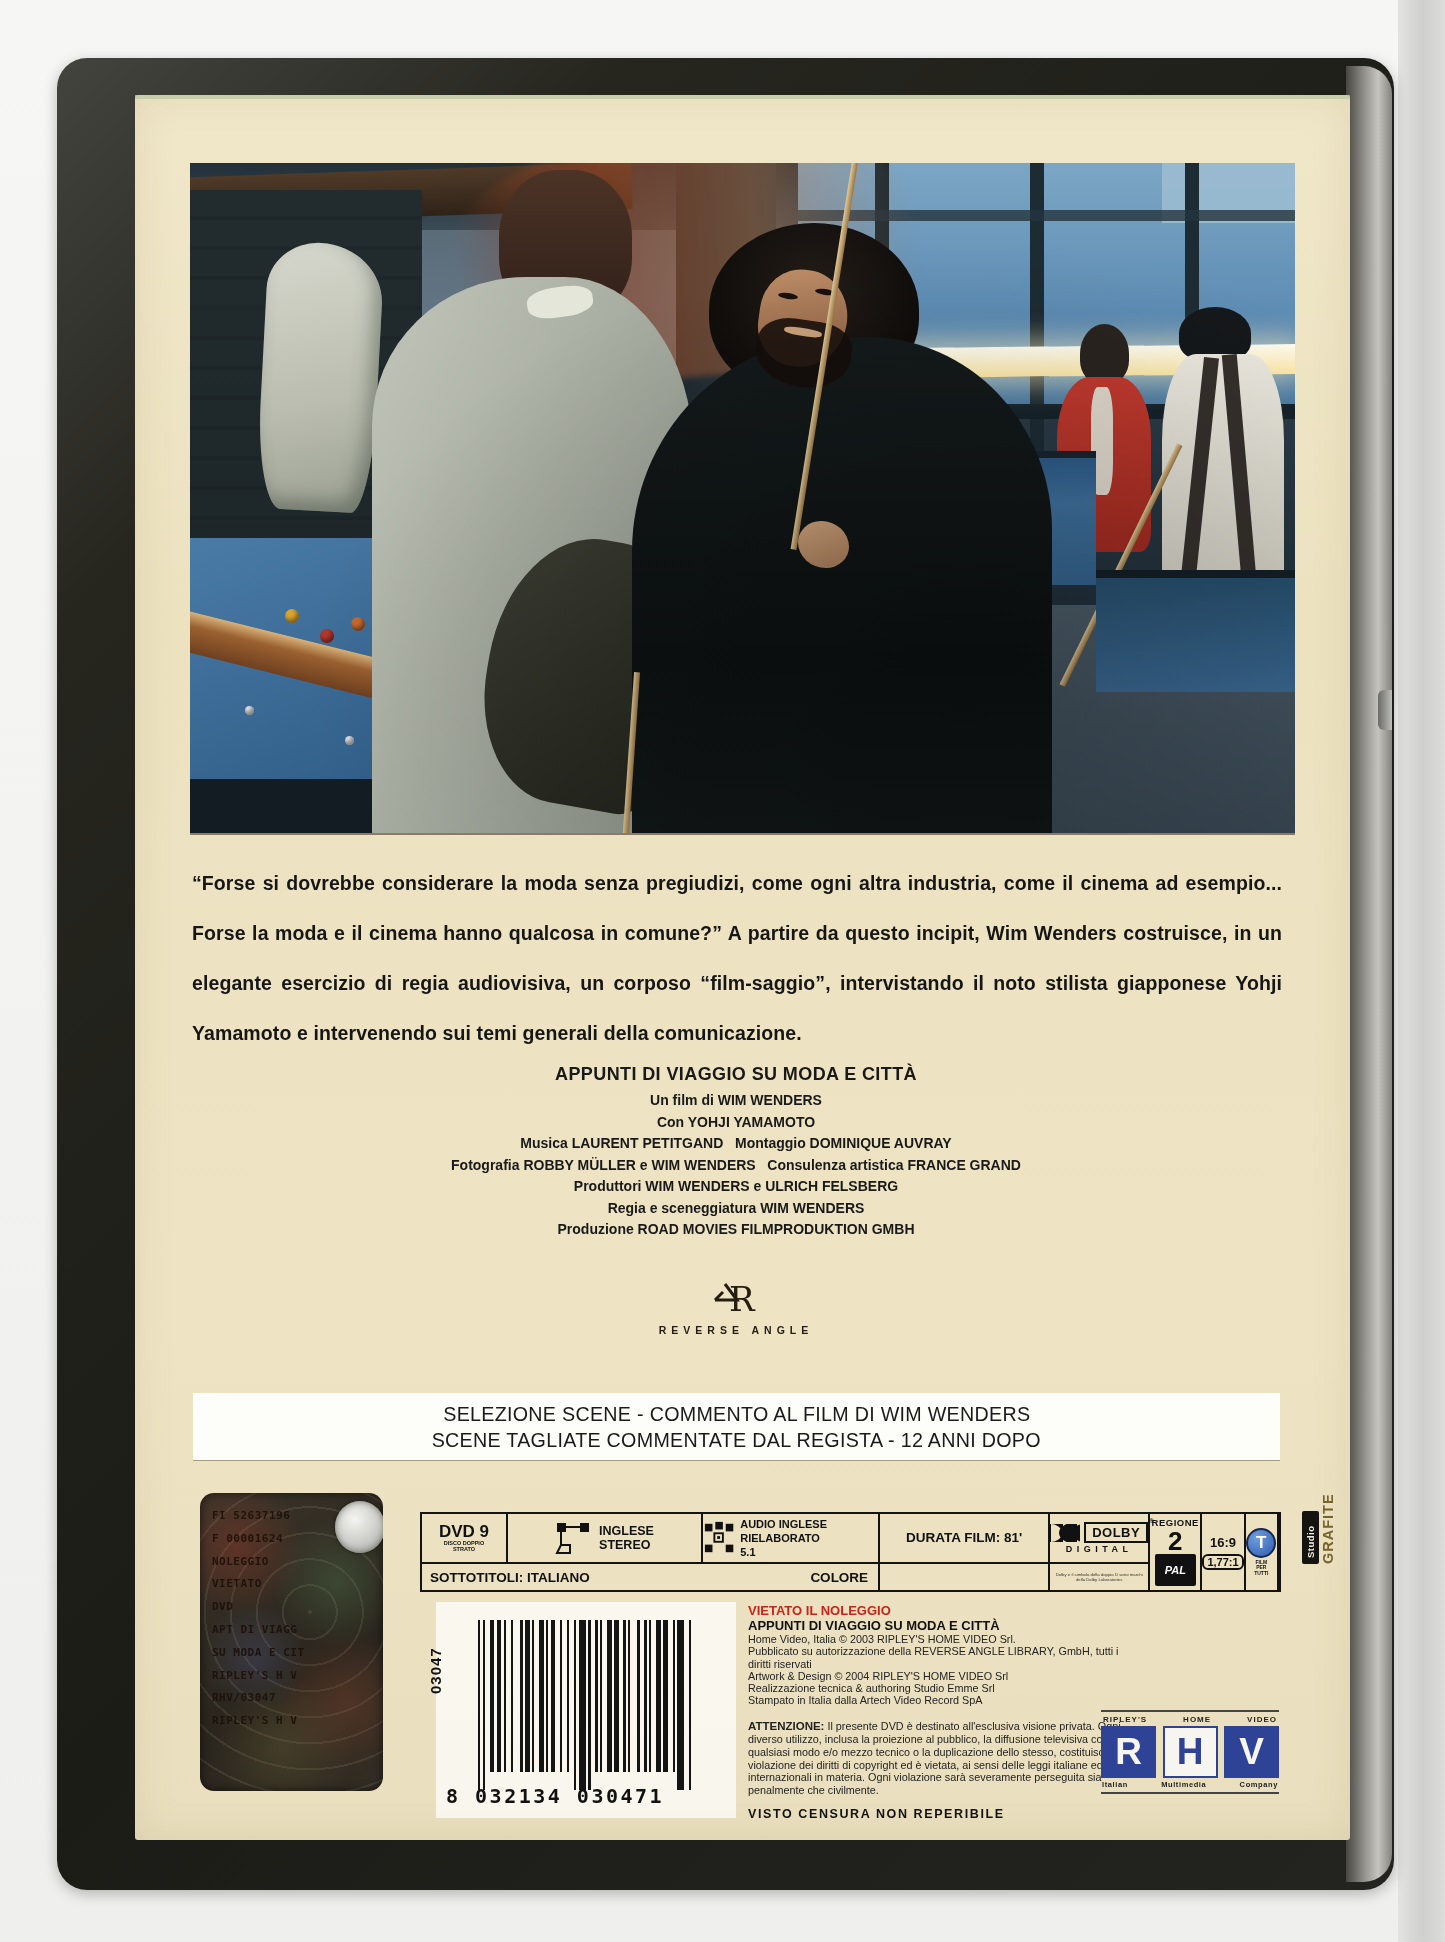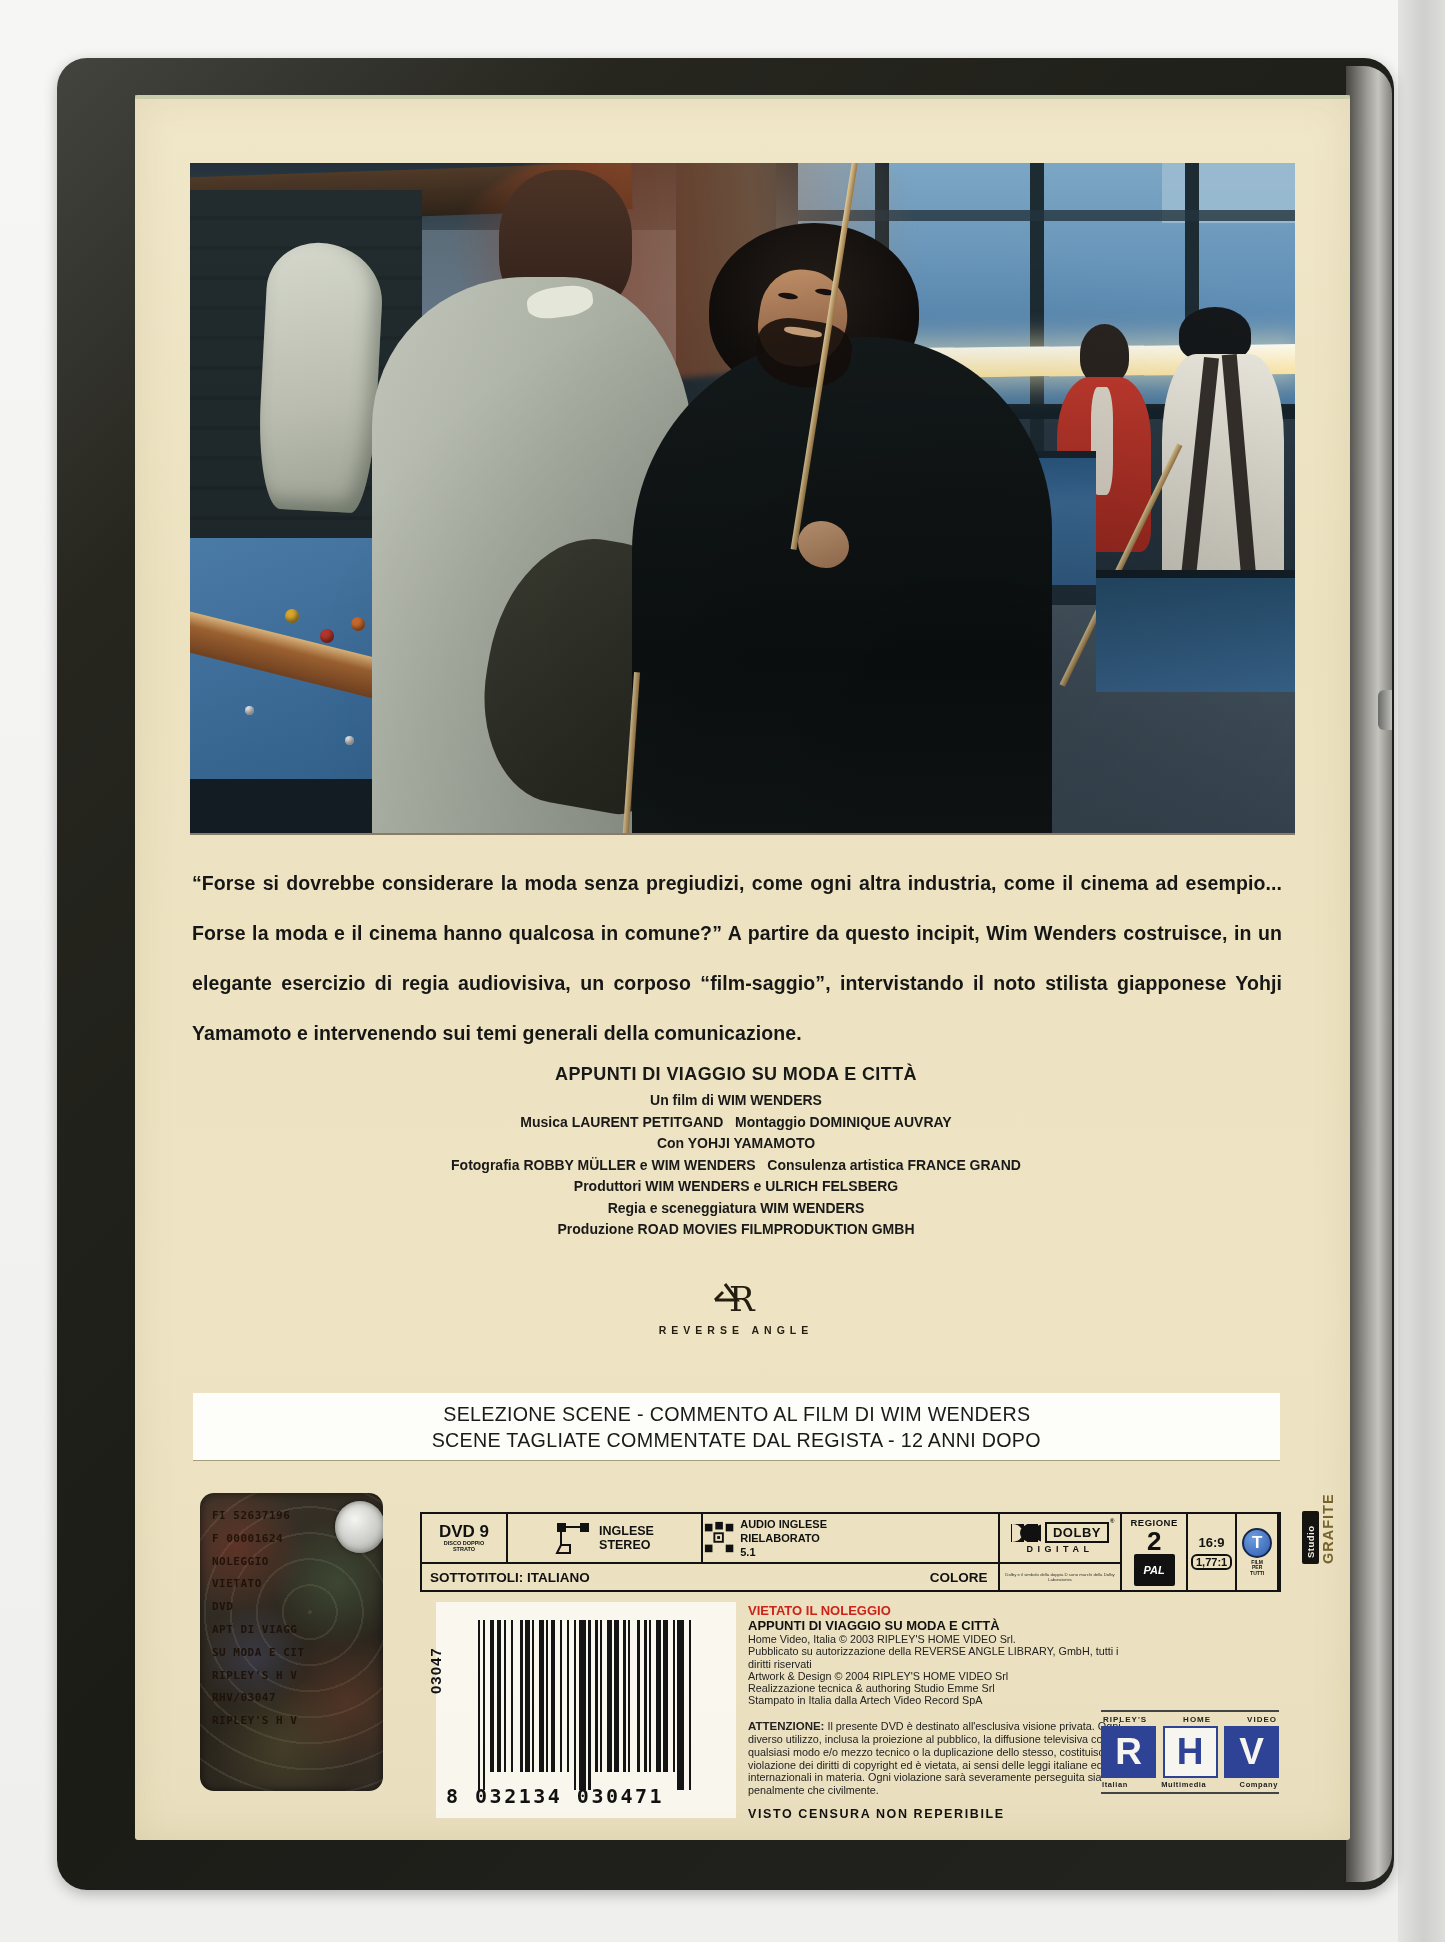--- a/index.html
+++ b/index.html
@@ -299,22 +299,22 @@
     <div class="cue ph-cueB"></div>
     <div class="ph-grain"></div>
   </div>
 
   <div class="abs synopsis">“Forse si dovrebbe considerare la moda senza pregiudizi, come ogni altra industria, come il cinema ad esempio... Forse la moda e il cinema hanno qualcosa in comune?” A partire da questo incipit, Wim Wenders costruisce, in un elegante esercizio di regia audiovisiva, un corposo “film-saggio”, intervistando il noto stilista giapponese Yohji Yamamoto e intervenendo sui temi generali della comunicazione.</div>
 
   <div class="abs credits">
     <div class="credits-title">APPUNTI DI VIAGGIO SU MODA E CITTÀ</div>
     <div>
         <div class="credit-line">Un film di WIM WENDERS</div>
+        <div class="credit-line">Con YOHJI YAMAMOTO</div>
         <div class="credit-line">Musica LAURENT PETITGAND   Montaggio DOMINIQUE AUVRAY</div>
-        <div class="credit-line">Con YOHJI YAMAMOTO</div>
         <div class="credit-line">Fotografia ROBBY MÜLLER e WIM WENDERS   Consulenza artistica FRANCE GRAND</div>
         <div class="credit-line">Produttori WIM WENDERS e ULRICH FELSBERG</div>
         <div class="credit-line">Regia e sceneggiatura WIM WENDERS</div>
         <div class="credit-line">Produzione ROAD MOVIES FILMPRODUKTION GMBH</div>
       </div>
   </div>
 
   <div class="abs ra">
     <svg width="50" height="40" viewBox="0 0 50 40">
       <text x="18" y="33" font-family="DejaVu Serif, serif" font-size="34" fill="#241d10">R</text>
@@ -358,20 +358,26 @@
           <div class="spec-label" style="font-size:11px">AUDIO INGLESE
 RIELABORATO 5.1</div>
         </div>
       </div>
       <div class="botrow">
         <div class="sott">SOTTOTITOLI: ITALIANO</div>
         <div class="col2">COLORE</div>
       </div>
     </div>
     <div class="col" style="width:0;border-right:2px solid #131313;"></div>
+    <div style="display:flex;flex-direction:column;width:168px;border-right:2px solid #131313;">
+      <div class="c-dur" style="height:48px;border-right:none;border-bottom:2px solid #131313;">
+        <div class="spec-label">DURATA FILM: 81'</div>
+      </div>
+      <div style="flex:1"></div>
+    </div>
     <div class="c-dolby" style="display:flex;flex-direction:column;border-right:2px solid #131313;">
       <div class="dolby-top">
         <div class="dolby-row">
           <svg width="30" height="20" viewBox="0 0 30 20">
             <path d="M13 1 H1 V19 H13 A11 9 0 0 0 13 1 Z M13 1 A11 9 0 0 0 13 19 Z" fill="#111" fill-rule="evenodd" transform="translate(28,0) scale(-1,1) translate(14,0)"></path>
             <path d="M1 1 h8 a10 9 0 0 1 0 18 h-8 z" fill="#111" transform="translate(14,0) scale(-1,1) translate(-14,0)"></path>
             <path d="M17 1 h8 a10 9 0 0 1 0 18 h-8 z" fill="#111" transform="translate(58,0) scale(-1,1)"></path>
             <path d="M16 1 h4 a9 9 0 0 1 0 18 h-4 z" fill="#111"></path>
           </svg>
           <div class="dolby-word"><span>DOLBY</span><span class="dolby-reg">®</span></div>

